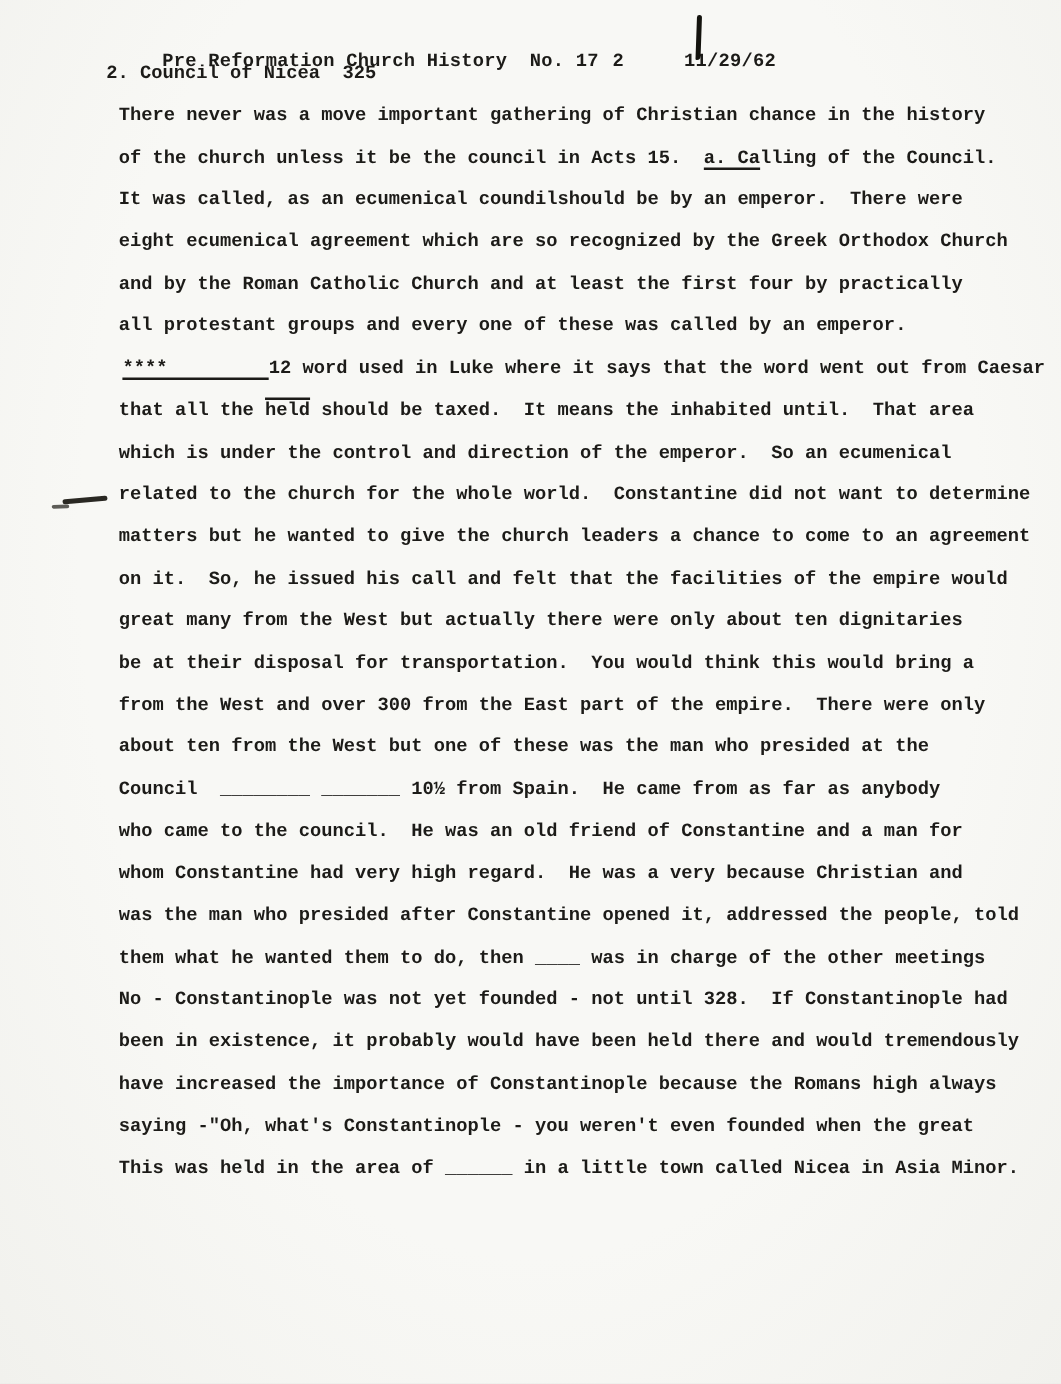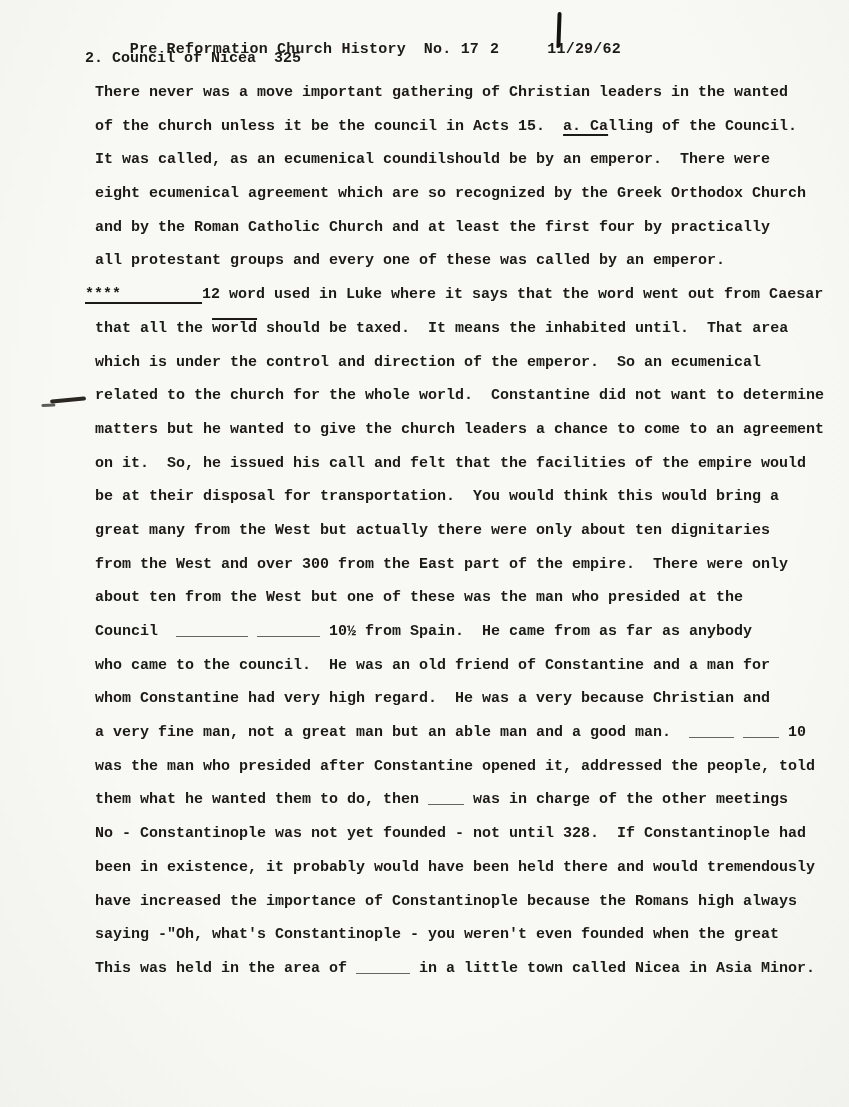--- a/index.html
+++ b/index.html
@@ -102,40 +102,39 @@
 
   <div class="header-line">
     <span>Pre Reformation Church History</span><span class="hdr-number">No. 17</span><span class="hdr-page">2</span><span class="hdr-date">11/29/62</span>
   </div>
 
   <div class="pen-stroke"></div>
 
   <div class="heading-line">2. Council of Nicea  325</div>
 
   <div class="doc-body">
-      <div class="line"><span>There never was a move important gathering of Christian leaders in the wanted</span></div>
+      <div class="line"><span>There never was a move important gathering of Christian chance in the history</span></div>
       <div class="line"><span>of the church unless it be the council in Acts 15.  </span><span class="u">a. Ca</span><span>lling of the Council.</span></div>
       <div class="line"><span>It was called, as an ecumenical coundilshould be by an emperor.  There were</span></div>
       <div class="line"><span>eight ecumenical agreement which are so recognized by the Greek Orthodox Church</span></div>
       <div class="line"><span>and by the Roman Catholic Church and at least the first four by practically</span></div>
       <div class="line"><span>all protestant groups and every one of these was called by an emperor.</span></div>
-      <div class="line" style="margin-left: -10px;"><span class="u">****         </span><span>12 word used in Luke where it says that the word went out from Caesar</span></div>
-      <div class="line"><span>that all the </span><span class="o">world</span><span> should be taxed.  It means the inhabited until.  That area</span></div>
+      <div class="line" style="margin-left: -10px; text-align: center;"><span class="u">****         </span><span>12 word used in Luke where it says that the word went out from Caesar</span></div>
+      <div class="line"><span>that all the </span><span class="o">held</span><span> should be taxed.  It means the inhabited until.  That area</span></div>
       <div class="line"><span>which is under the control and direction of the emperor.  So an ecumenical</span></div>
       <div class="line"><span>related to the church for the whole world.  Constantine did not want to determine</span></div>
       <div class="line"><span>matters but he wanted to give the church leaders a chance to come to an agreement</span></div>
       <div class="line"><span>on it.  So, he issued his call and felt that the facilities of the empire would</span></div>
+      <div class="line"><span>great many from the West but actually there were only about ten dignitaries</span></div>
       <div class="line"><span>be at their disposal for transportation.  You would think this would bring a</span></div>
-      <div class="line"><span>great many from the West but actually there were only about ten dignitaries</span></div>
       <div class="line"><span>from the West and over 300 from the East part of the empire.  There were only</span></div>
       <div class="line"><span>about ten from the West but one of these was the man who presided at the</span></div>
       <div class="line"><span>Council  ________ _______ 10½ from Spain.  He came from as far as anybody</span></div>
       <div class="line"><span>who came to the council.  He was an old friend of Constantine and a man for</span></div>
       <div class="line"><span>whom Constantine had very high regard.  He was a very because Christian and</span></div>
-      <div class="line"><span>a very fine man, not a great man but an able man and a good man.  _____ ____ 10</span></div>
       <div class="line"><span>was the man who presided after Constantine opened it, addressed the people, told</span></div>
       <div class="line"><span>them what he wanted them to do, then ____ was in charge of the other meetings</span></div>
       <div class="line"><span>No - Constantinople was not yet founded - not until 328.  If Constantinople had</span></div>
       <div class="line"><span>been in existence, it probably would have been held there and would tremendously</span></div>
       <div class="line"><span>have increased the importance of Constantinople because the Romans high always</span></div>
       <div class="line"><span>saying -"Oh, what's Constantinople - you weren't even founded when the great</span></div>
       <div class="line"><span>This was held in the area of ______ in a little town called Nicea in Asia Minor.</span></div>
     </div>
 
   <div class="margin-mark"></div>

